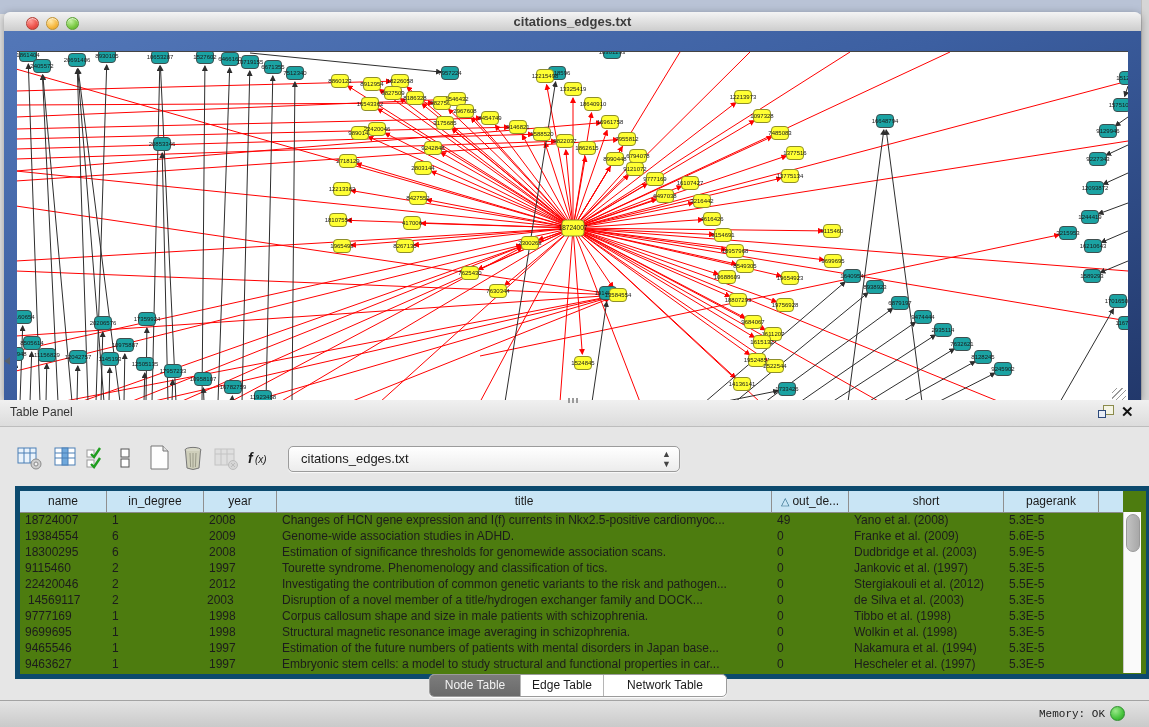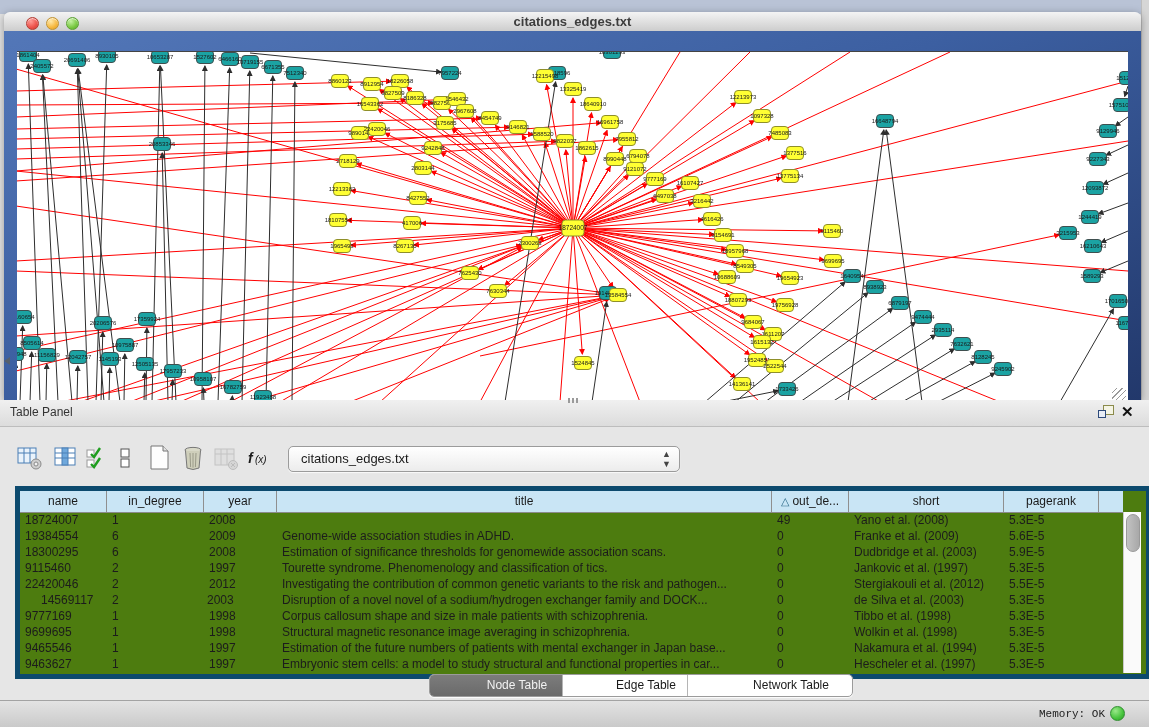--- a/index.html
+++ b/index.html
@@ -55,21 +55,21 @@
   .tbl-body{position:absolute;left:0;top:21px;}
   .t-row{position:absolute;left:0;height:16px;width:1100px;}
   .t-cell{position:absolute;top:0;height:16px;font-size:12px;color:#1c1c1c;line-height:16px;
     overflow:hidden;white-space:nowrap;box-sizing:border-box;padding-left:5px;}
   .vscroll{position:absolute;left:1103px;top:21px;width:17px;height:161px;background:#fafafa;border-left:1px solid #c9c9c9;}
   .vthumb{position:absolute;left:2px;top:2px;width:12px;height:36px;border-radius:7px;
     background:linear-gradient(90deg,#c2c2c2,#a8a8a8);border:1px solid #999;}
   
   .tabs{position:absolute;left:429px;top:274px;height:21px;display:flex;border:1px solid #9b9b9b;border-radius:5px;
     overflow:hidden;background:#ffffff;box-shadow:0 1px 1px rgba(255,255,255,.9);}
-  .tab{height:21px;line-height:21px;font-size:12px;color:#1a1a1a;text-align:center;border-right:1px solid #b5b5b5;cursor:pointer;padding-left:42px;}
+  .tab{height:21px;line-height:21px;font-size:12px;color:#1a1a1a;text-align:center;border-right:1px solid #b5b5b5;cursor:pointer;}
   .tab:last-child{border-right:none;}
   .tab.active{background:linear-gradient(#7c7c7c,#6a6a6a);color:#f2f2f2;}
   
   .status-bar{position:absolute;left:0;top:700px;width:1149px;height:27px;
     background:linear-gradient(#e3e3e3,#c9c9c9);border-top:1px solid #a3a3a3;font-family:Liberation Mono, monospace;}
   .memory-label{position:absolute;right:44px;top:7px;font-size:11px;color:#222;}
   .memory-dot{position:absolute;right:24px;top:5px;width:13px;height:13px;border-radius:50%;
     background:radial-gradient(circle at 35% 30%,#9ae88a,#46c33c 60%,#2f9a2a);border:1px solid #2e8f2e;}
   svg text{font-family:"Liberation Sans",sans-serif;}
 </style>
@@ -810,20 +810,21 @@
         <div class="th-cell" style="left: 257px; width: 495px;">title</div>
         <div class="th-cell" style="left: 752px; width: 77px;"><span class="sort-tri">△</span>out_de...</div>
         <div class="th-cell" style="left: 829px; width: 155px;">short</div>
         <div class="th-cell" style="left: 984px; width: 95px;">pagerank</div>
       </div>
     <div class="tbl-body" id="tbl-body">
         <div class="t-row" style="top: 0px;">
           <div class="t-cell" style="left: 0px; width: 87px;">18724007</div>
           <div class="t-cell" style="left: 87px; width: 97px;">1</div>
           <div class="t-cell" style="left: 184px; width: 73px;">2008</div>
+          <div class="t-cell" style="left: 257px; width: 495px;">Changes of HCN gene expression and I(f) currents in Nkx2.5-positive cardiomyoc...</div>
           <div class="t-cell" style="left: 752px; width: 77px;">49</div>
           <div class="t-cell" style="left: 829px; width: 155px;">Yano et al. (2008)</div>
           <div class="t-cell" style="left: 984px; width: 95px;">5.3E-5</div>
         </div>
         <div class="t-row" style="top: 16px;">
           <div class="t-cell" style="left: 0px; width: 87px;">19384554</div>
           <div class="t-cell" style="left: 87px; width: 97px;">6</div>
           <div class="t-cell" style="left: 184px; width: 73px;">2009</div>
           <div class="t-cell" style="left: 257px; width: 495px;">Genome-wide association studies in ADHD.</div>
           <div class="t-cell" style="left: 752px; width: 77px;">0</div>
@@ -851,24 +852,24 @@
         <div class="t-row" style="top: 64px;">
           <div class="t-cell" style="left: 0px; width: 87px;">22420046</div>
           <div class="t-cell" style="left: 87px; width: 97px;">2</div>
           <div class="t-cell" style="left: 184px; width: 73px;">2012</div>
           <div class="t-cell" style="left: 257px; width: 495px;">Investigating the contribution of common genetic variants to the risk and pathogen...</div>
           <div class="t-cell" style="left: 752px; width: 77px;">0</div>
           <div class="t-cell" style="left: 829px; width: 155px;">Stergiakouli et al. (2012)</div>
           <div class="t-cell" style="left: 984px; width: 95px;">5.5E-5</div>
         </div>
         <div class="t-row" style="top: 80px;">
-          <div class="t-cell" style="left: 13px; width: 87px; padding-left: 8px;">14569117</div>
+          <div class="t-cell" style="left: 0px; width: 87px; padding-left: 8px;">14569117</div>
           <div class="t-cell" style="left: 87px; width: 97px;">2</div>
           <div class="t-cell" style="left: 182px; width: 73px;">2003</div>
-          <div class="t-cell" style="left: 257px; width: 495px;">Disruption of a novel novel of a sodium/hydrogen exchanger family and DOCK...</div>
+          <div class="t-cell" style="left: 257px; width: 495px;">Disruption of a novel member of a title/hydrogen exchanger family and DOCK...</div>
           <div class="t-cell" style="left: 752px; width: 77px;">0</div>
           <div class="t-cell" style="left: 829px; width: 155px;">de Silva et al. (2003)</div>
           <div class="t-cell" style="left: 984px; width: 95px;">5.3E-5</div>
         </div>
         <div class="t-row" style="top: 96px;">
           <div class="t-cell" style="left: 0px; width: 87px;">9777169</div>
           <div class="t-cell" style="left: 87px; width: 97px;">1</div>
           <div class="t-cell" style="left: 184px; width: 73px;">1998</div>
           <div class="t-cell" style="left: 257px; width: 495px;">Corpus callosum shape and size in male patients with schizophrenia.</div>
           <div class="t-cell" style="left: 752px; width: 77px;">0</div>
@@ -881,21 +882,21 @@
           <div class="t-cell" style="left: 184px; width: 73px;">1998</div>
           <div class="t-cell" style="left: 257px; width: 495px;">Structural magnetic resonance image averaging in schizophrenia.</div>
           <div class="t-cell" style="left: 752px; width: 77px;">0</div>
           <div class="t-cell" style="left: 829px; width: 155px;">Wolkin et al. (1998)</div>
           <div class="t-cell" style="left: 984px; width: 95px;">5.3E-5</div>
         </div>
         <div class="t-row" style="top: 128px;">
           <div class="t-cell" style="left: 0px; width: 87px;">9465546</div>
           <div class="t-cell" style="left: 87px; width: 97px;">1</div>
           <div class="t-cell" style="left: 184px; width: 73px;">1997</div>
-          <div class="t-cell" style="left: 257px; width: 495px;">Estimation of the future numbers of patients with mental exchanger in Japan base...</div>
+          <div class="t-cell" style="left: 257px; width: 495px;">Estimation of the future numbers of patients with mental disorders in Japan base...</div>
           <div class="t-cell" style="left: 752px; width: 77px;">0</div>
           <div class="t-cell" style="left: 829px; width: 155px;">Nakamura et al. (1994)</div>
           <div class="t-cell" style="left: 984px; width: 95px;">5.3E-5</div>
         </div>
         <div class="t-row" style="top: 144px;">
           <div class="t-cell" style="left: 0px; width: 87px;">9463627</div>
           <div class="t-cell" style="left: 87px; width: 97px;">1</div>
           <div class="t-cell" style="left: 184px; width: 73px;">1997</div>
           <div class="t-cell" style="left: 257px; width: 495px;">Embryonic stem cells: a model to study structural and functional properties in car...</div>
           <div class="t-cell" style="left: 752px; width: 77px;">0</div>

